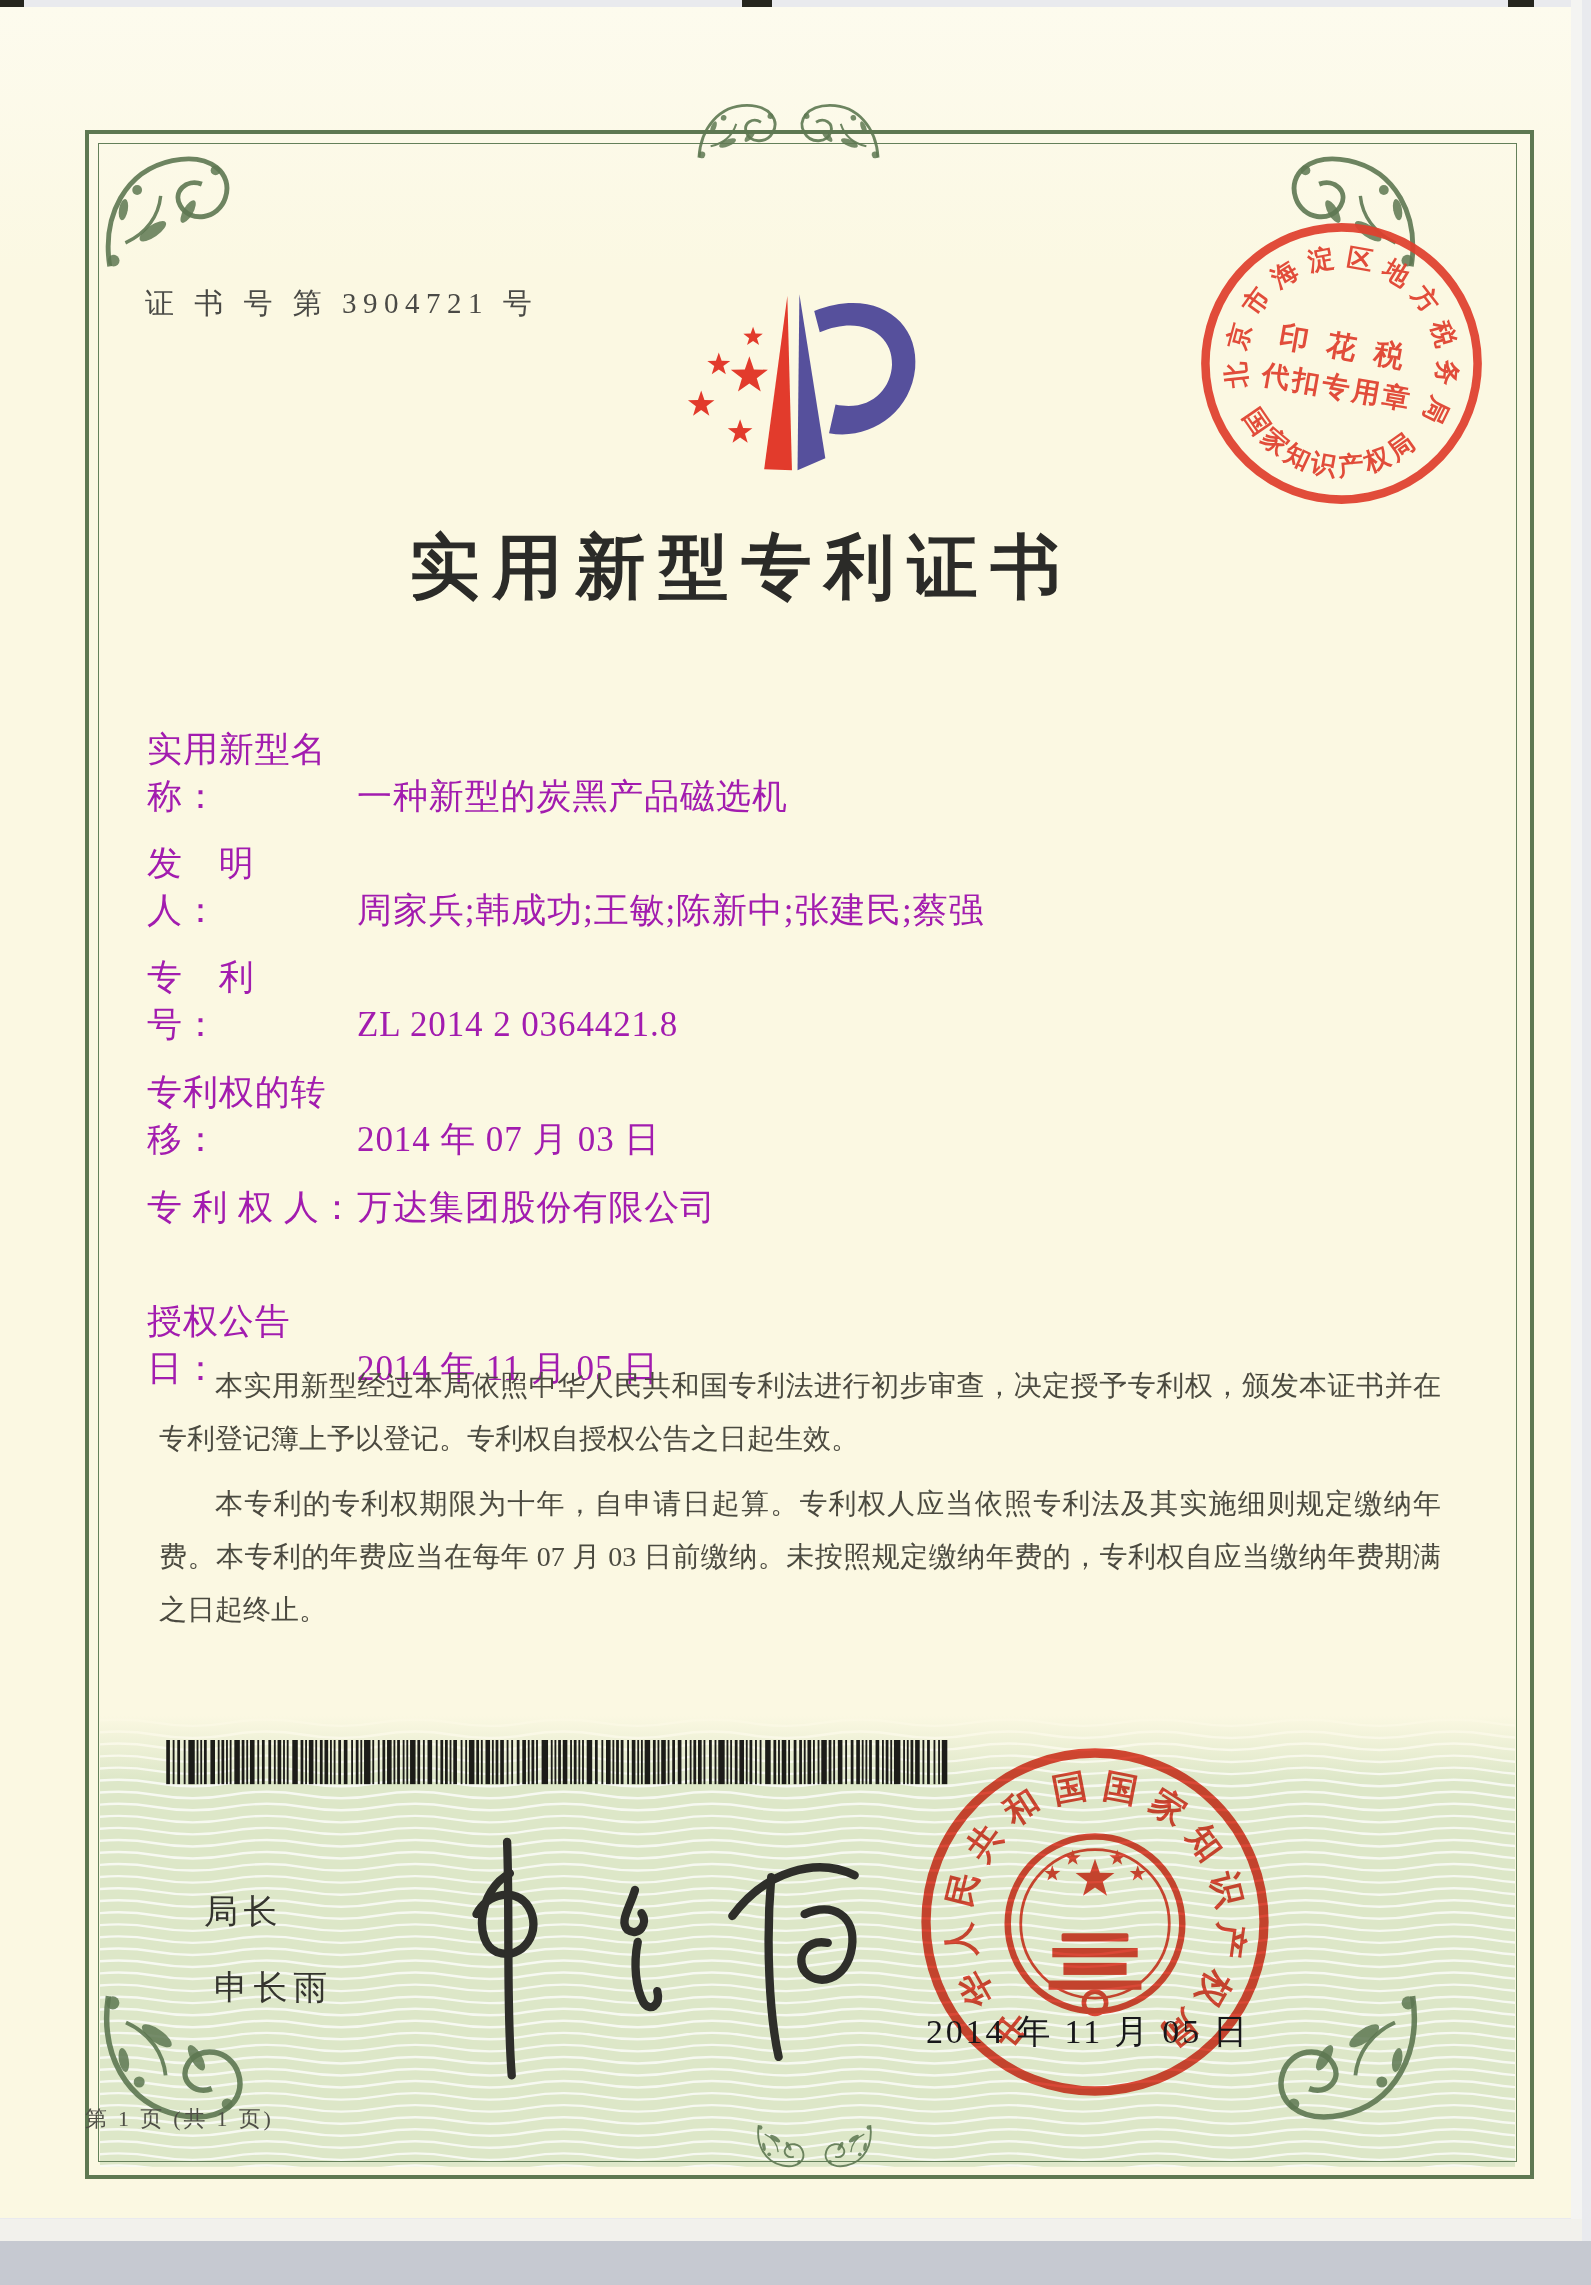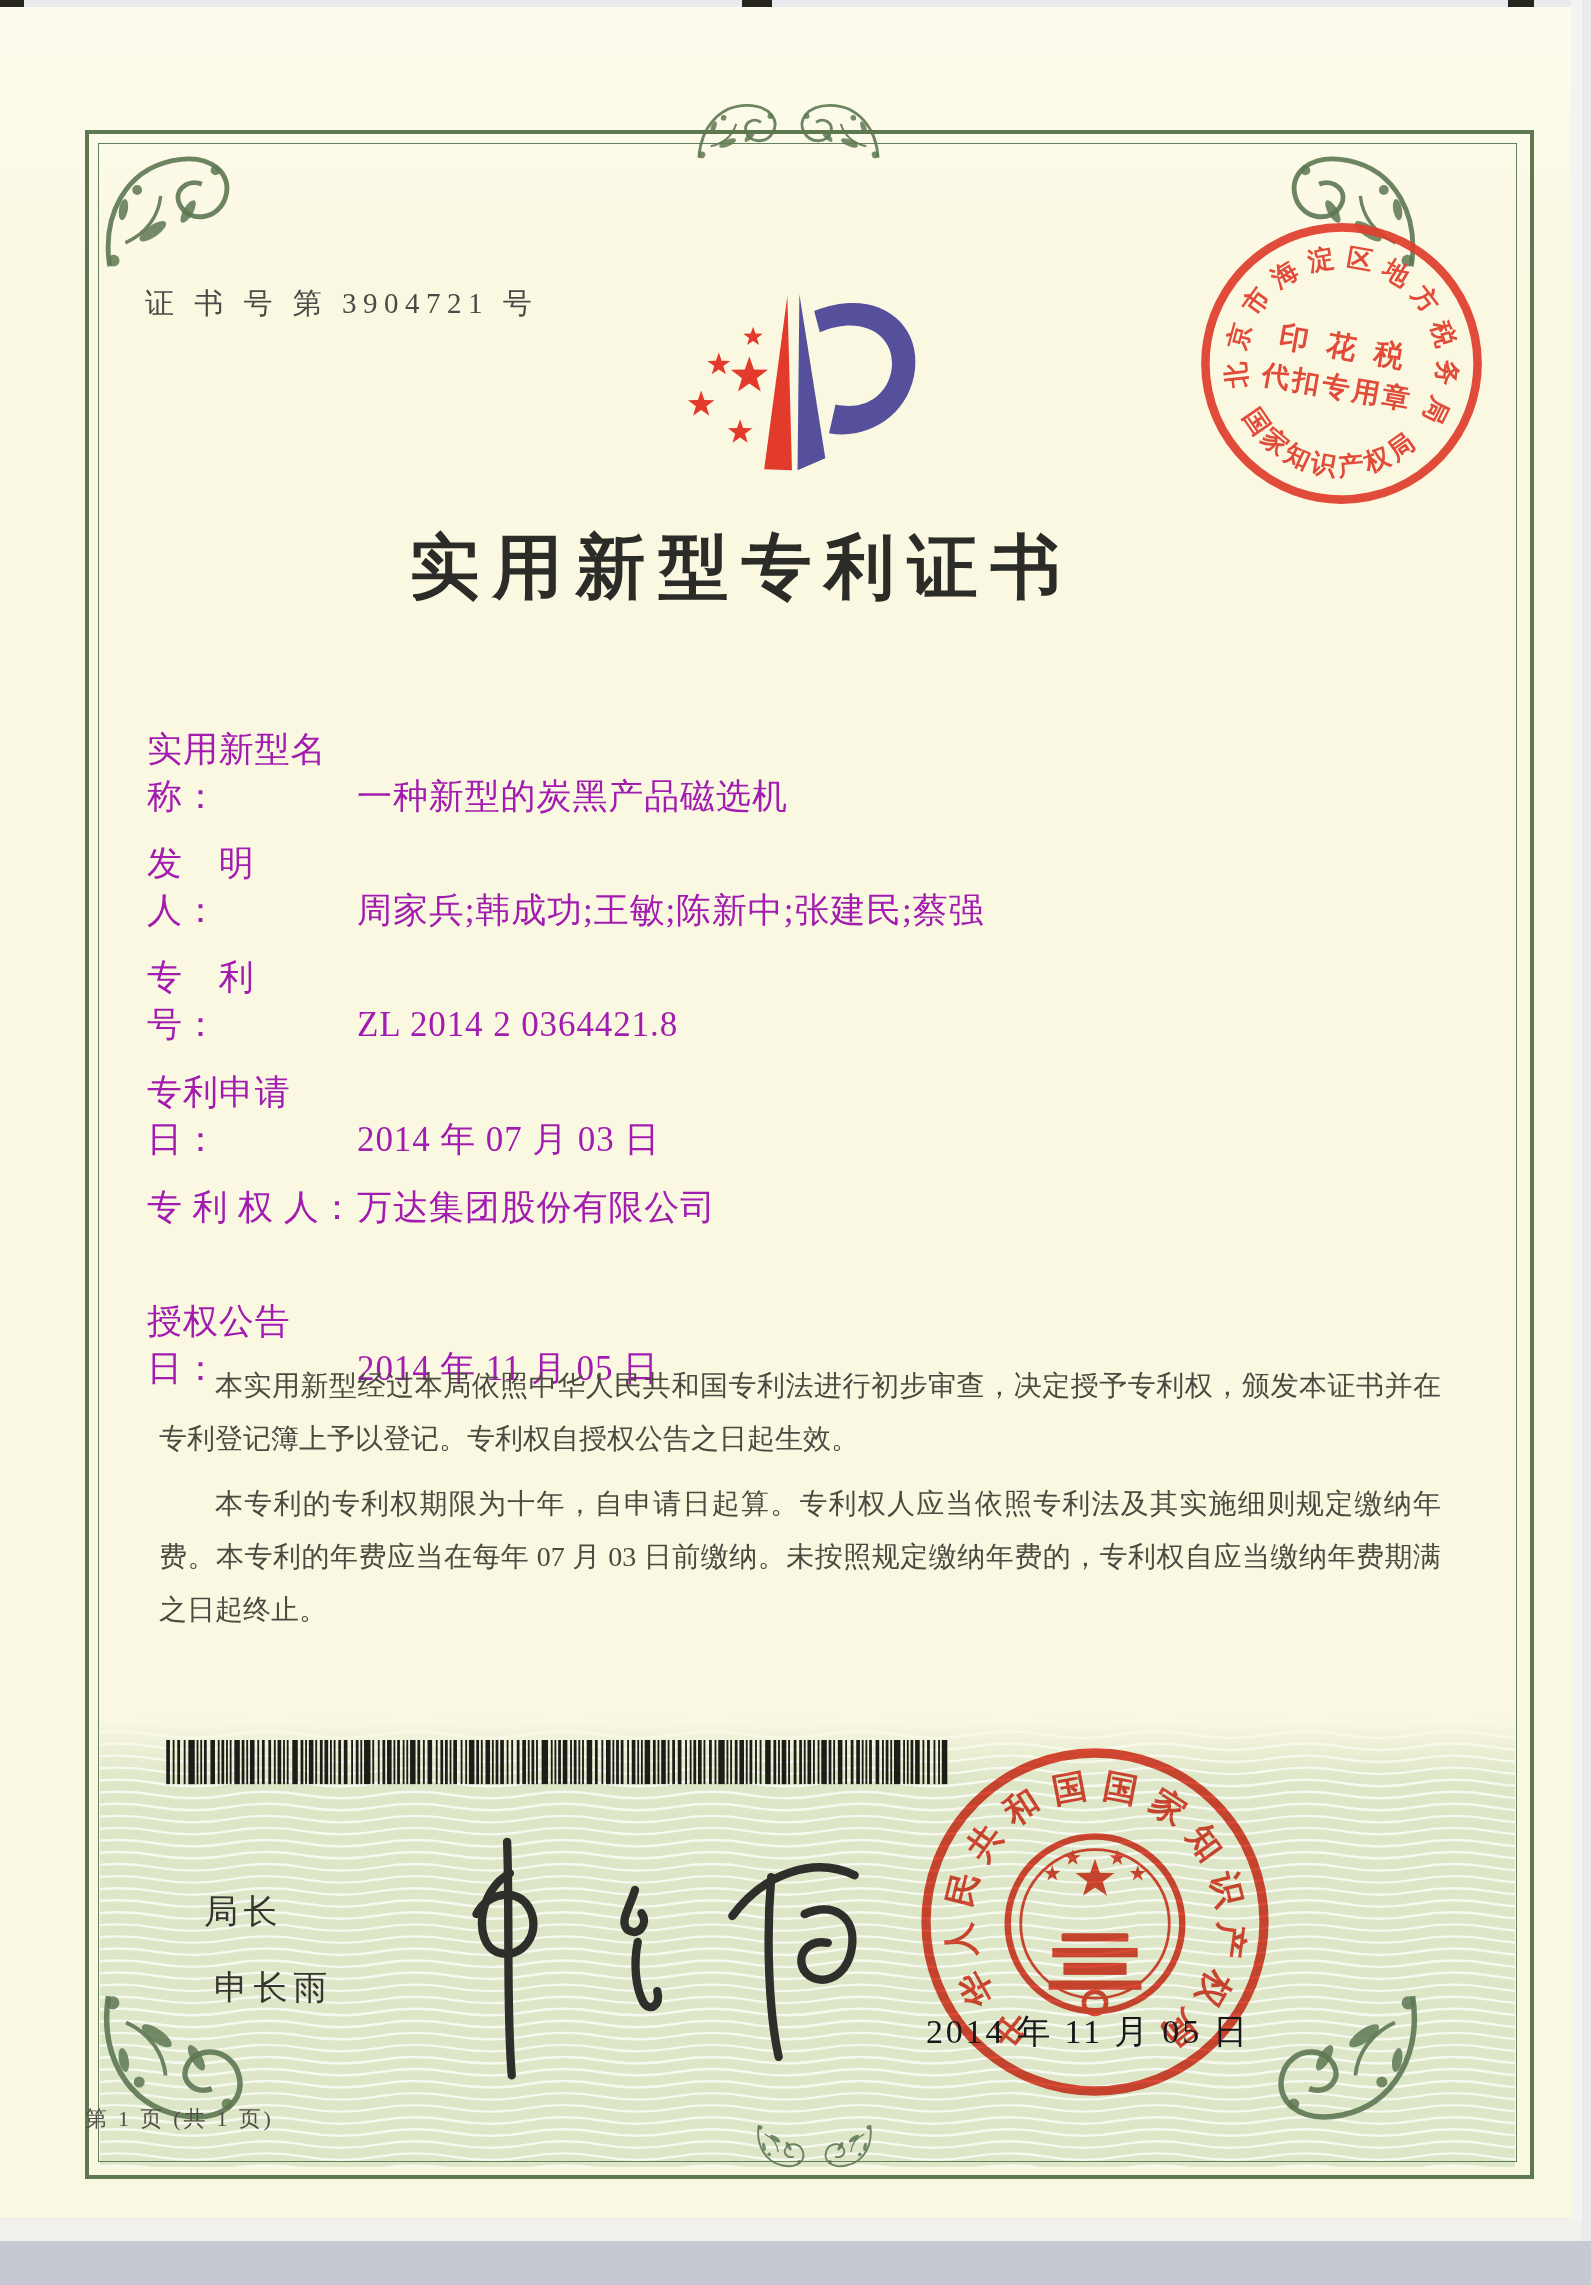--- a/index.html
+++ b/index.html
@@ -291,21 +291,21 @@
 <div class="abs field-row" style="top:726px;">
   <span class="lab">实用新型名称：</span><span>一种新型的炭黑产品磁选机</span>
 </div>
 <div class="abs field-row" style="top:840px;">
   <span class="lab">发　明　人：</span><span>周家兵;韩成功;王敏;陈新中;张建民;蔡强</span>
 </div>
 <div class="abs field-row" style="top:954px;">
   <span class="lab">专　利　号：</span><span>ZL 2014 2 0364421.8</span>
 </div>
 <div class="abs field-row" style="top:1069px;">
-  <span class="lab">专利申请日：</span><span>2014 年 07 月 03 日</span>
+  <span class="lab">专利权的转移：</span><span>2014 年 07 月 03 日</span>
 </div>
 <div class="abs field-row" style="top:1184px;">
   <span class="lab">专 利 权 人：</span><span>万达集团股份有限公司</span>
 </div>
 <div class="abs field-row" style="top:1298px;">
   <span class="lab">授权公告日：</span><span>2014 年 11 月 05 日</span>
 </div>
 
 <div class="abs" id="body-text">
   <p>本实用新型经过本局依照中华人民共和国专利法进行初步审查，决定授予专利权，颁发本证书并在专利登记簿上予以登记。专利权自授权公告之日起生效。</p>

